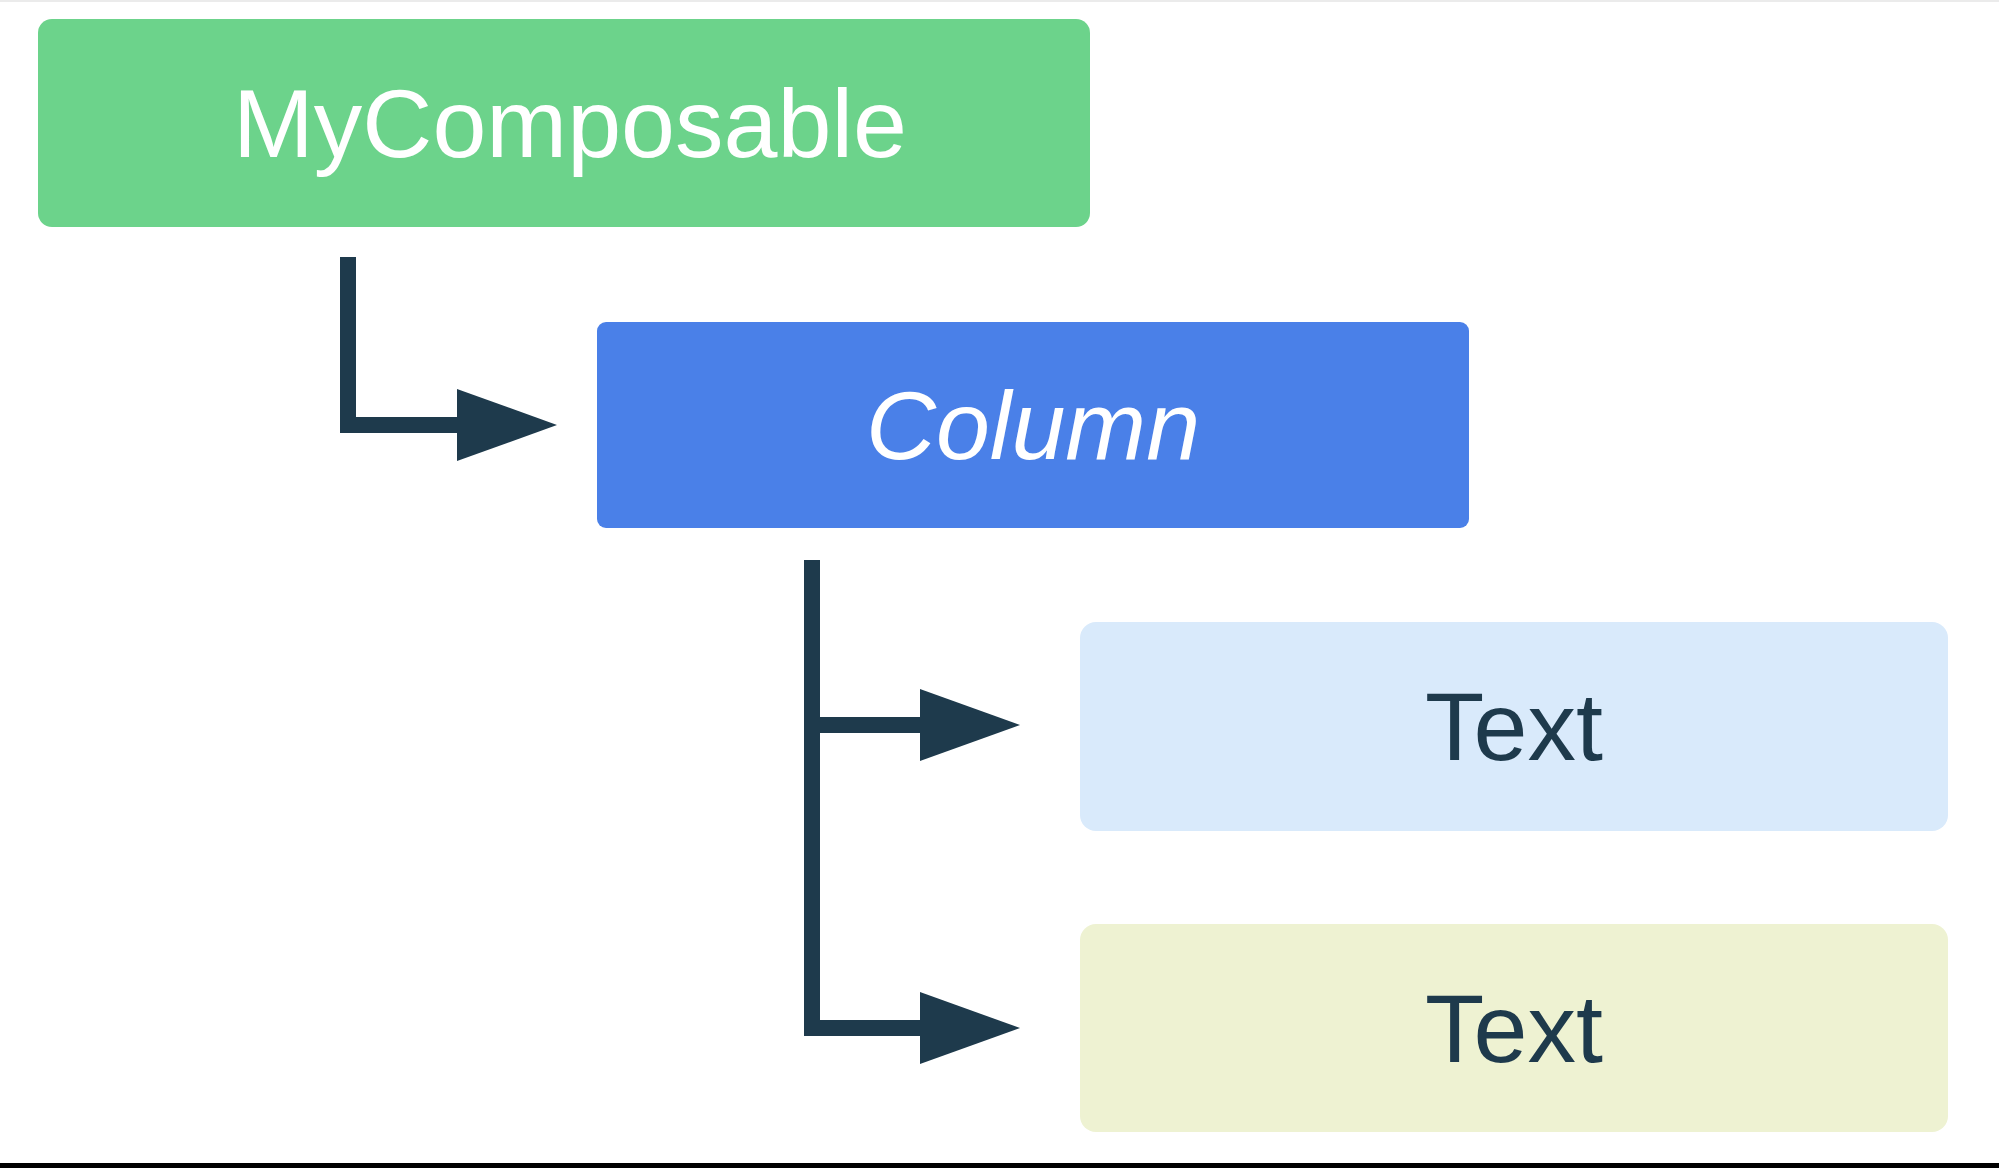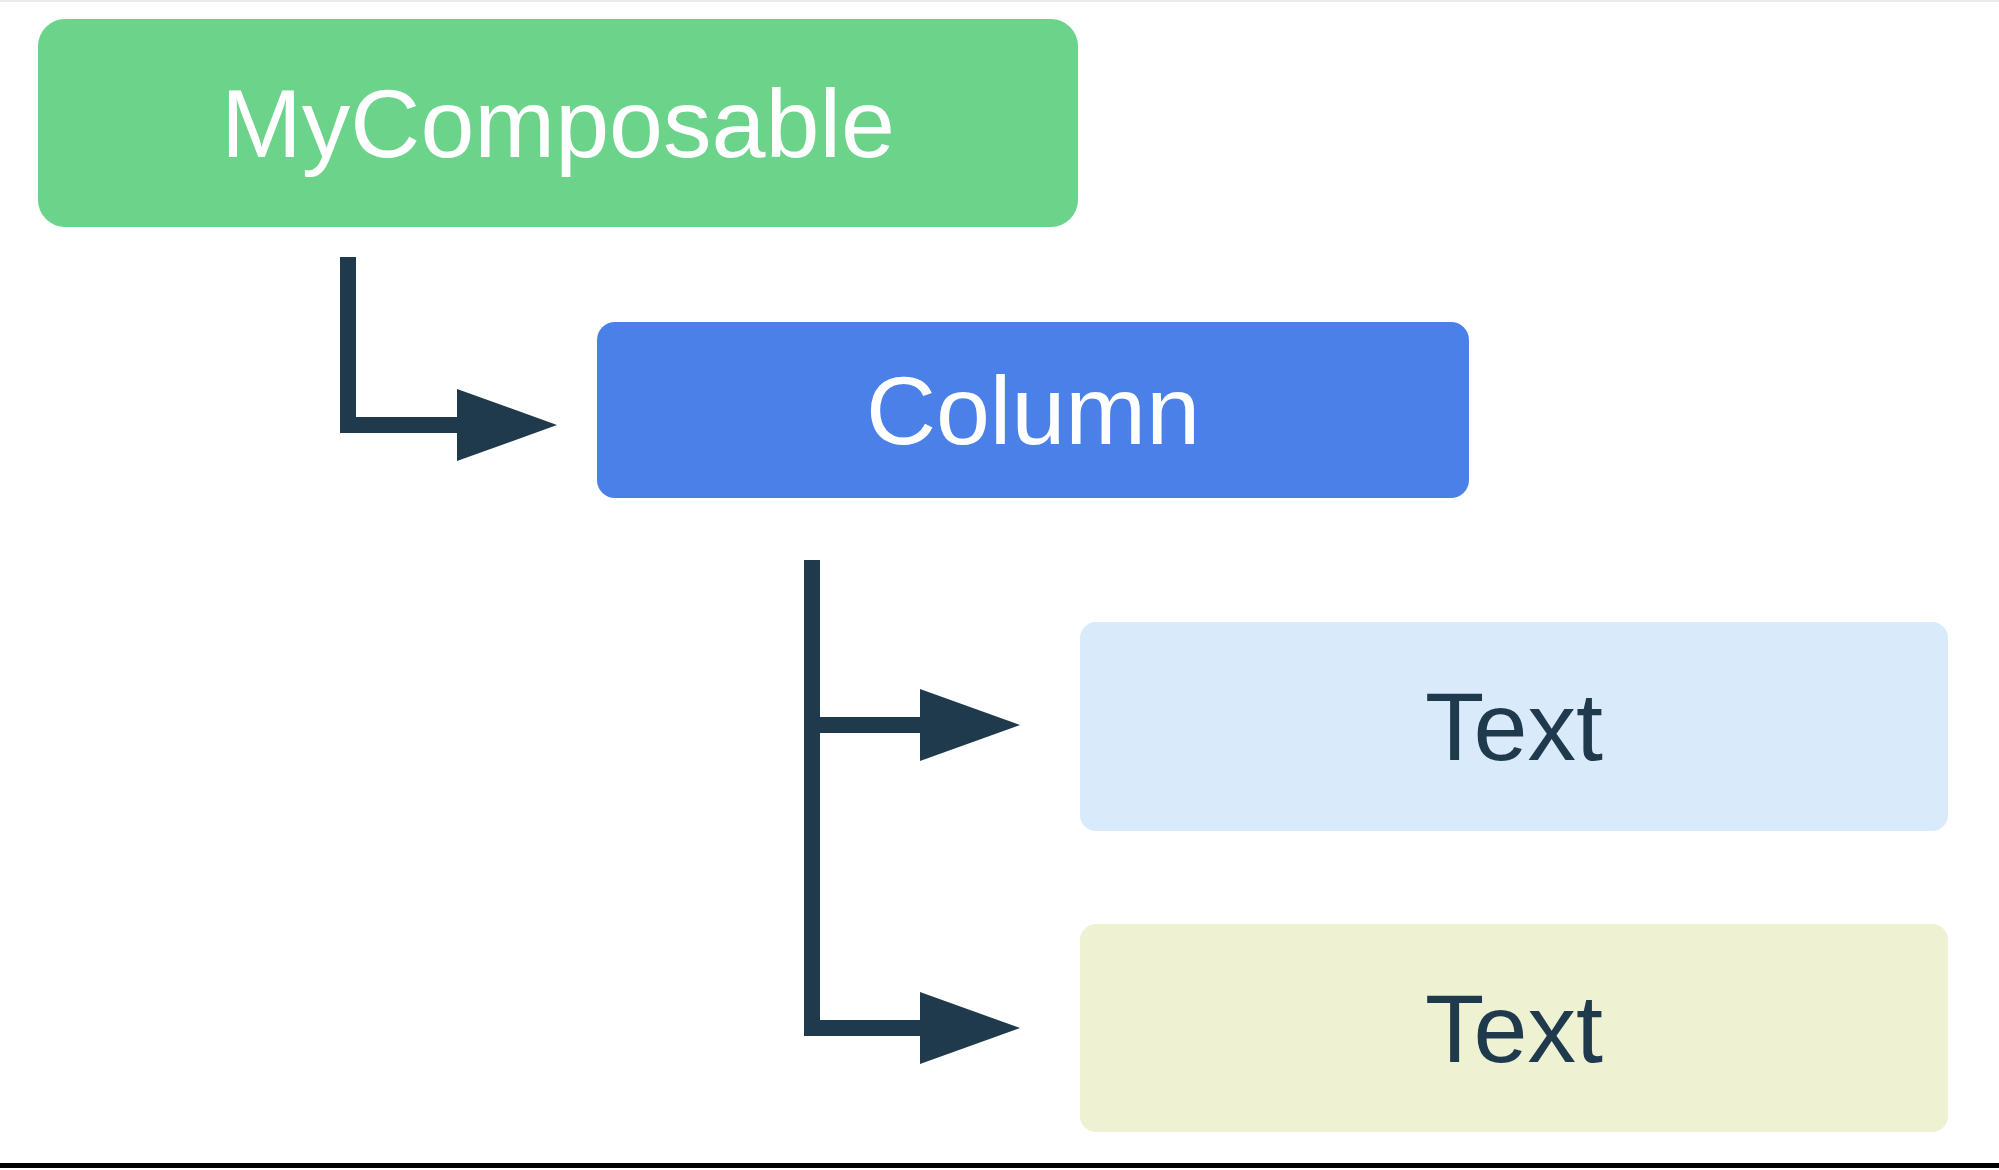--- a/index.html
+++ b/index.html
@@ -33,26 +33,28 @@
     align-items: center;
     justify-content: center;
     font-size: 97px;
     font-weight: 400;
     letter-spacing: 0px;
     line-height: 1;
   }
   .node-root {
     left: 38px; top: 19px;
     width: 1040px; height: 208px;
-    border-radius: 27px;
+    border-radius: 14px;
+    padding-left: 12px;
   }
   .node-container {
     left: 597px; top: 322px;
-    width: 872px; height: 176px;
-    border-radius: 18px;
+    width: 872px; height: 206px;
+    border-radius: 9px;
+    font-style: italic;
   }
   .node-leaf1 {
     left: 1080px; top: 622px;
     width: 868px; height: 209px;
     border-radius: 16px;
   }
   .node-leaf2 {
     left: 1080px; top: 924px;
     width: 868px; height: 208px;
     border-radius: 16px;

